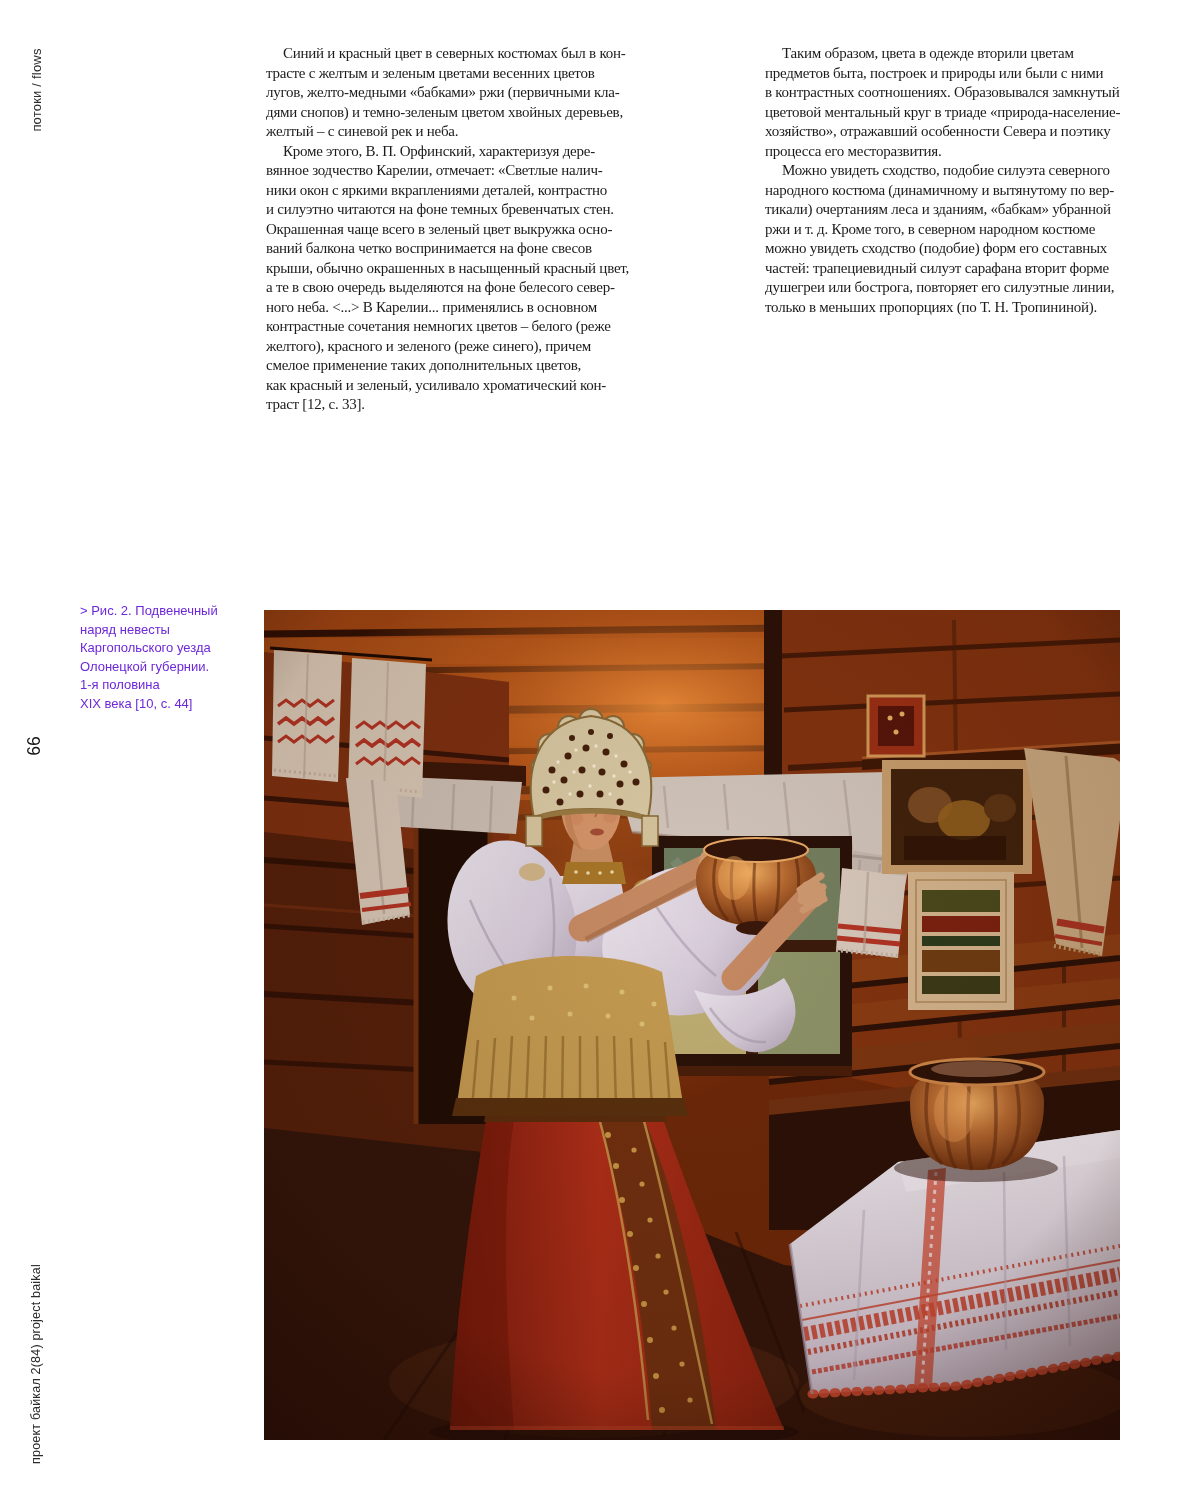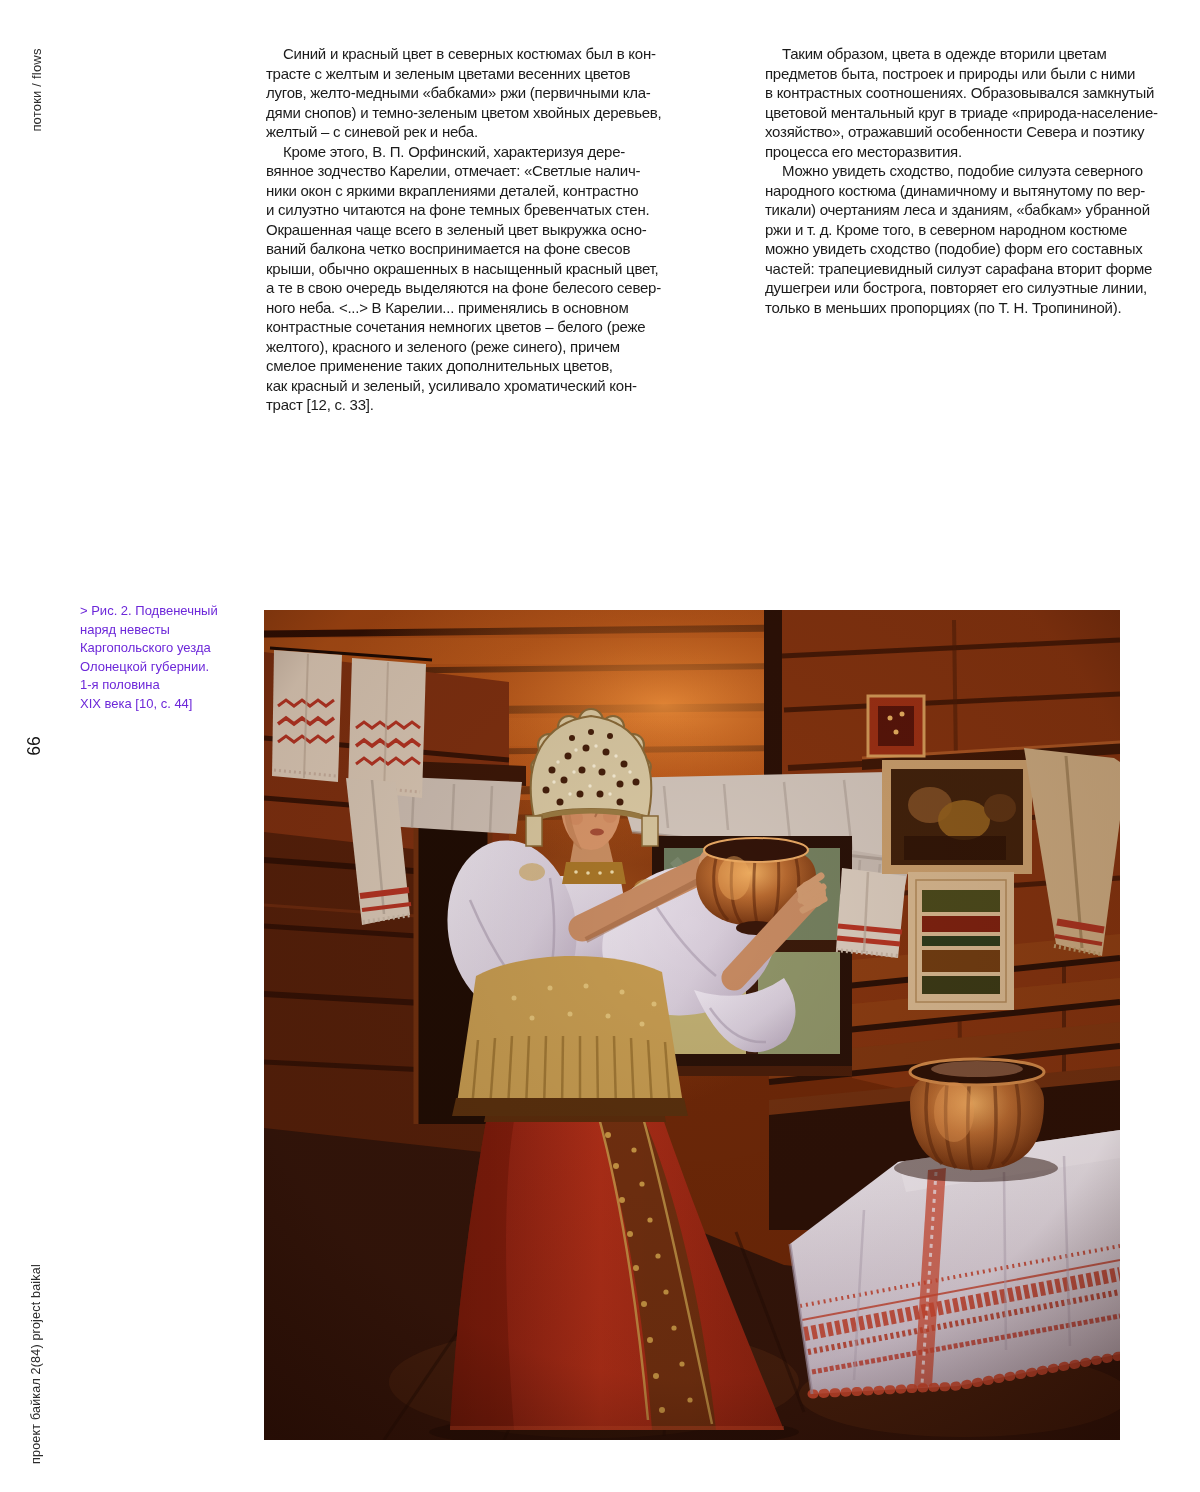--- a/index.html
+++ b/index.html
@@ -7,21 +7,21 @@
     position:relative; width:1200px; height:1492px; background:#ffffff;
     font-family:"Liberation Sans","DejaVu Sans",sans-serif; overflow:hidden;
   }
   .vlabel {
     position:absolute; transform:translate(-50%,-50%) rotate(-90deg);
     transform-origin:center; white-space:nowrap; color:#2b2b2b;
   }
   .vlabel-top    { left:36px; top:90px;   font-size:13px; letter-spacing:.2px; }
   .vlabel-page   { left:34px; top:746px;  font-size:17.5px; color:#111; }
   .vlabel-bottom { left:36px; top:1364px; font-size:12.5px; letter-spacing:.2px; }
-  .col { position:absolute; top:44px; }
+  .col { position:absolute; top:44px;font-family:Liberation Serif, serif; }
   .col-left  { left:266px; width:436px; }
   .col-right { left:745px; width:452px;margin-left:20px; }
   .para {
     margin:0; white-space:pre-wrap; text-indent:17px;
     font-size:15px; line-height:19.5px; letter-spacing:-0.25px; color:#1b1b1b;
   }
   .caption {
     position:absolute; left:80px; top:602px; width:180px;
     white-space:pre-line; font-size:13px; line-height:18.6px; color:#6d28d9;
   }

